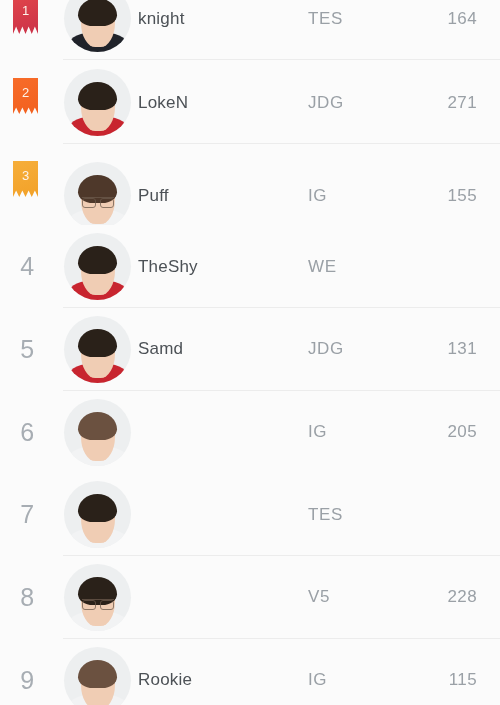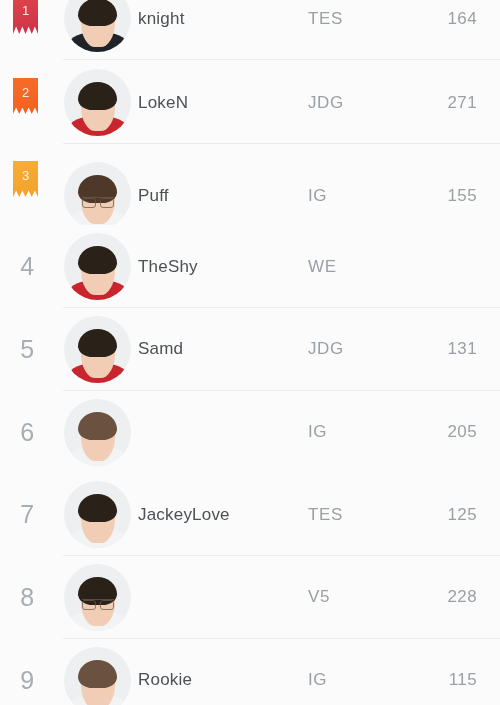--- a/index.html
+++ b/index.html
@@ -311,23 +311,21 @@
       <div class="rank-cell">
         <div class="rank-number">7</div>
       </div>
       <div class="avatar">
         <div class="avatar-photo">
           <div class="shoulders white"></div>
           <div class="face"></div>
           <div class="hair dark"></div>
         </div>
       </div>
-      <div class="player-name">JackeyLove</div>
       <div class="team-name">TES</div>
-      <div class="score">125</div>
       <div class="row-sep"></div>
     </div>
     <div class="rank-row" style="top: 555.9px;">
       <div class="rank-cell">
         <div class="rank-number">8</div>
       </div>
       <div class="avatar">
         <div class="avatar-photo">
           <div class="shoulders white"></div>
           <div class="face"></div>

